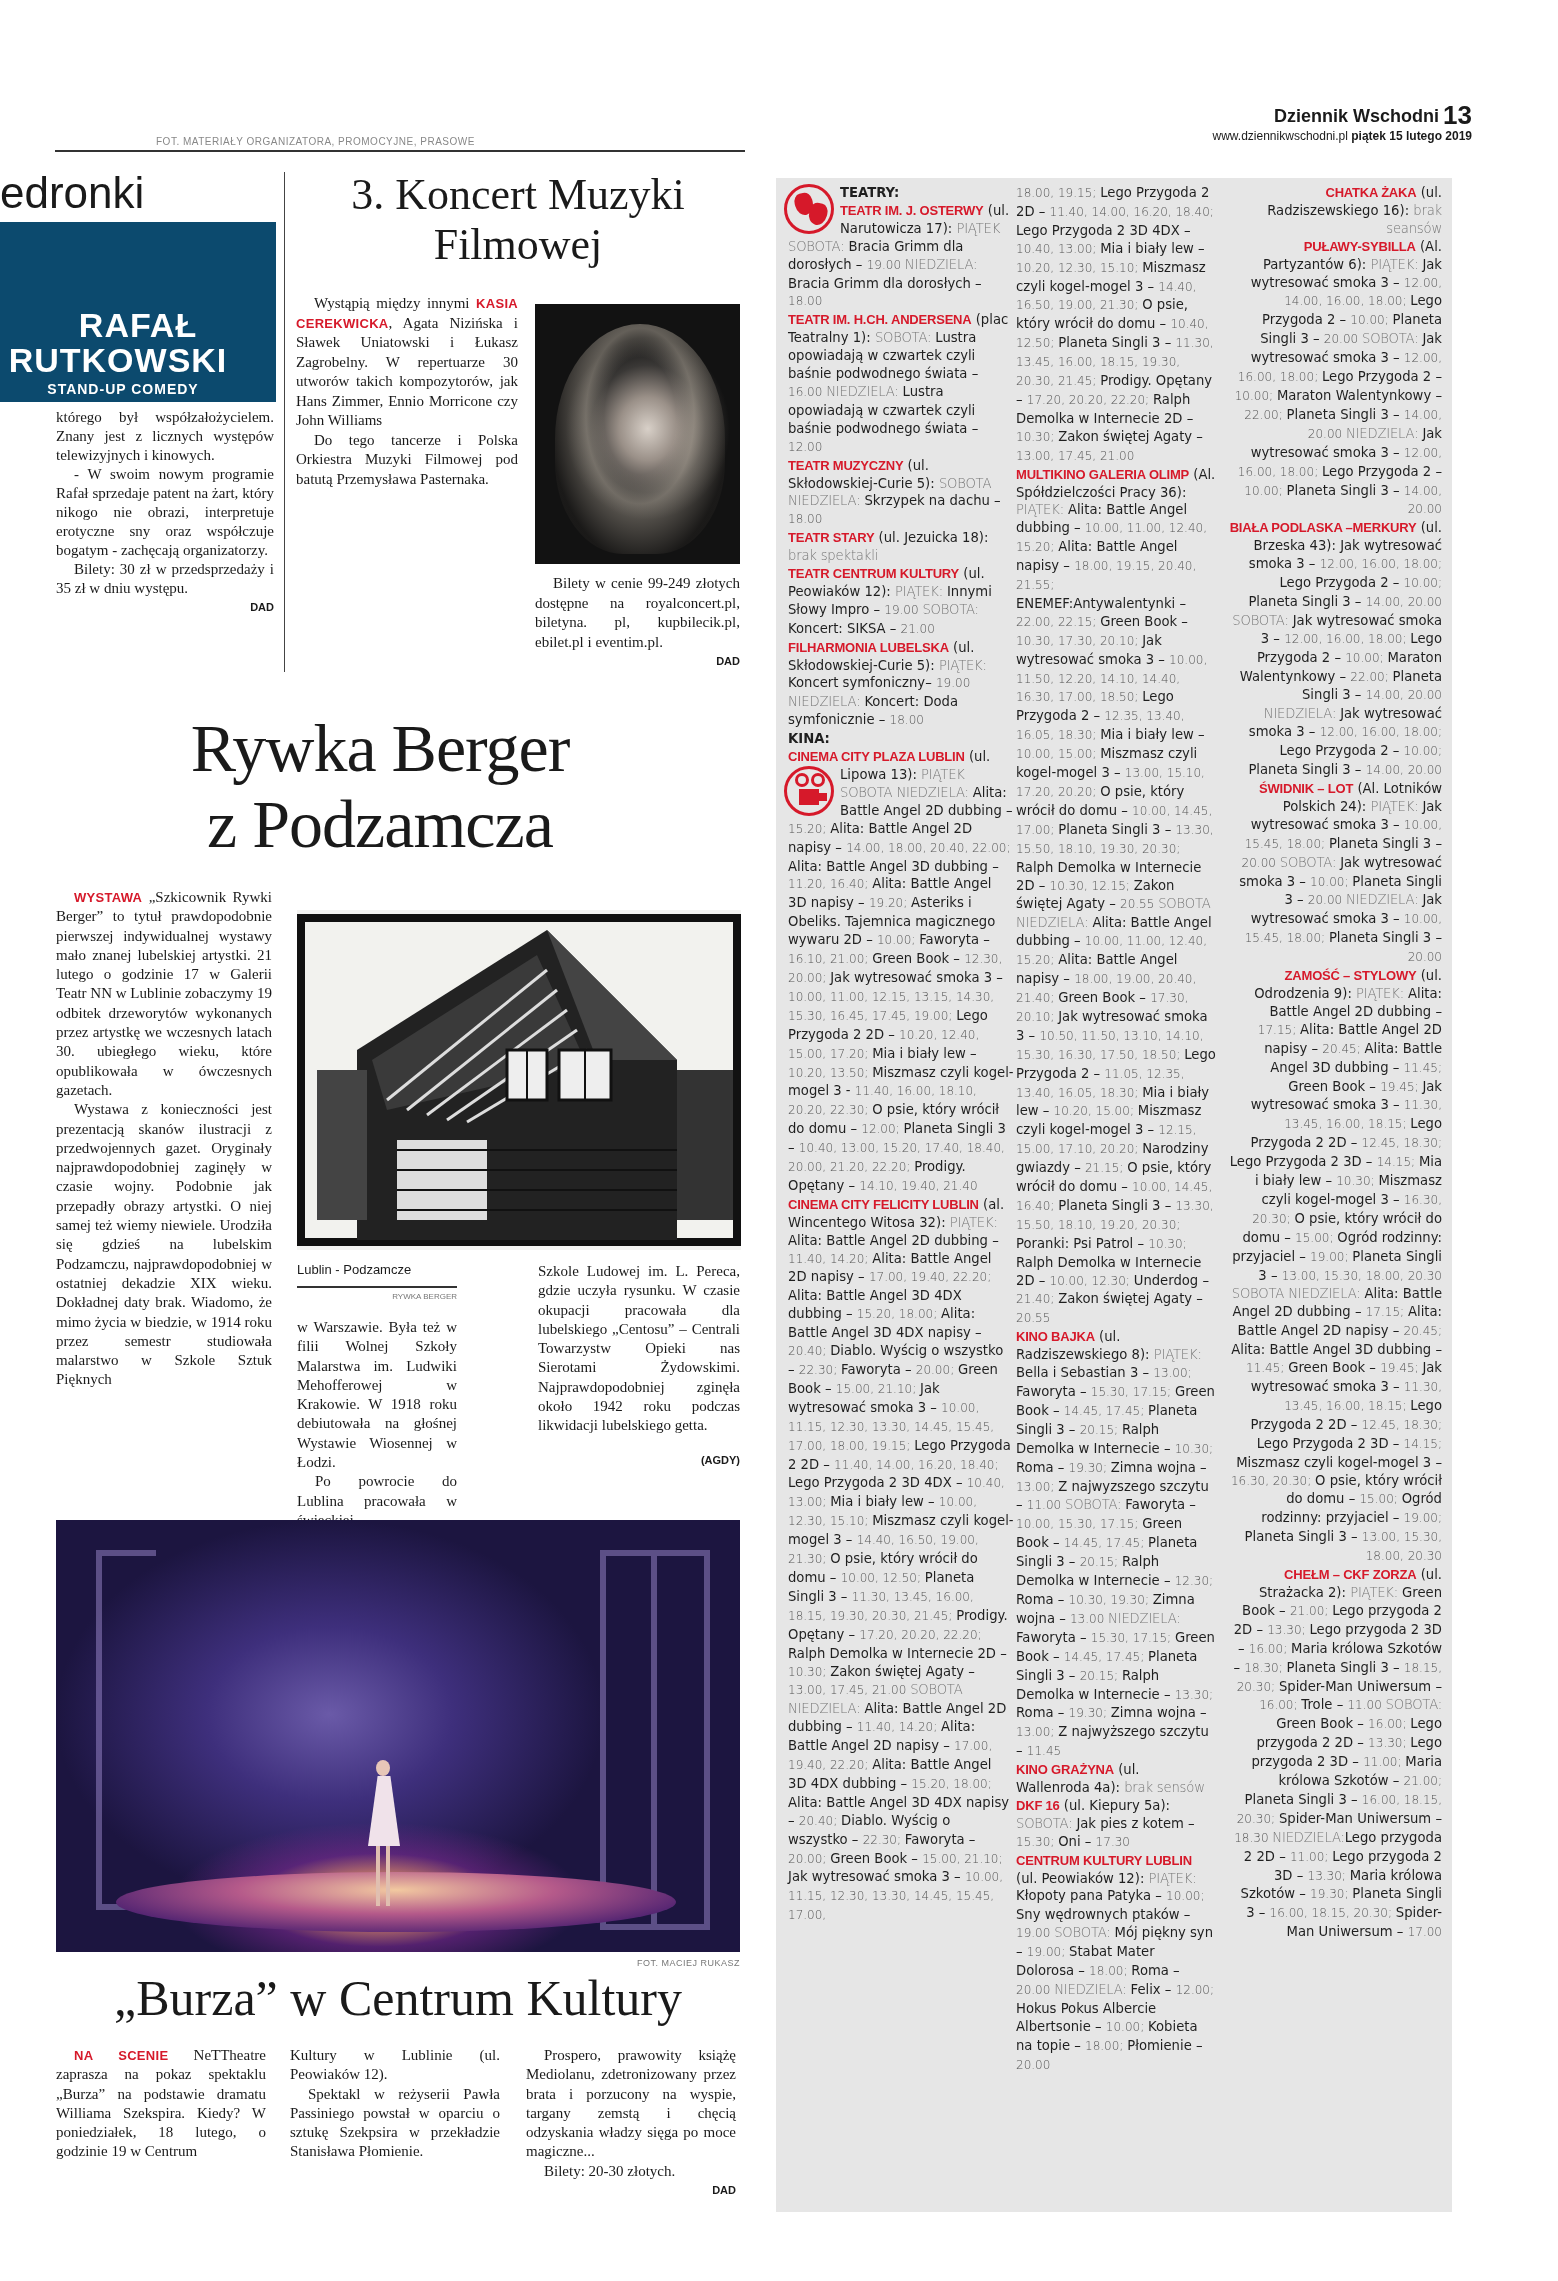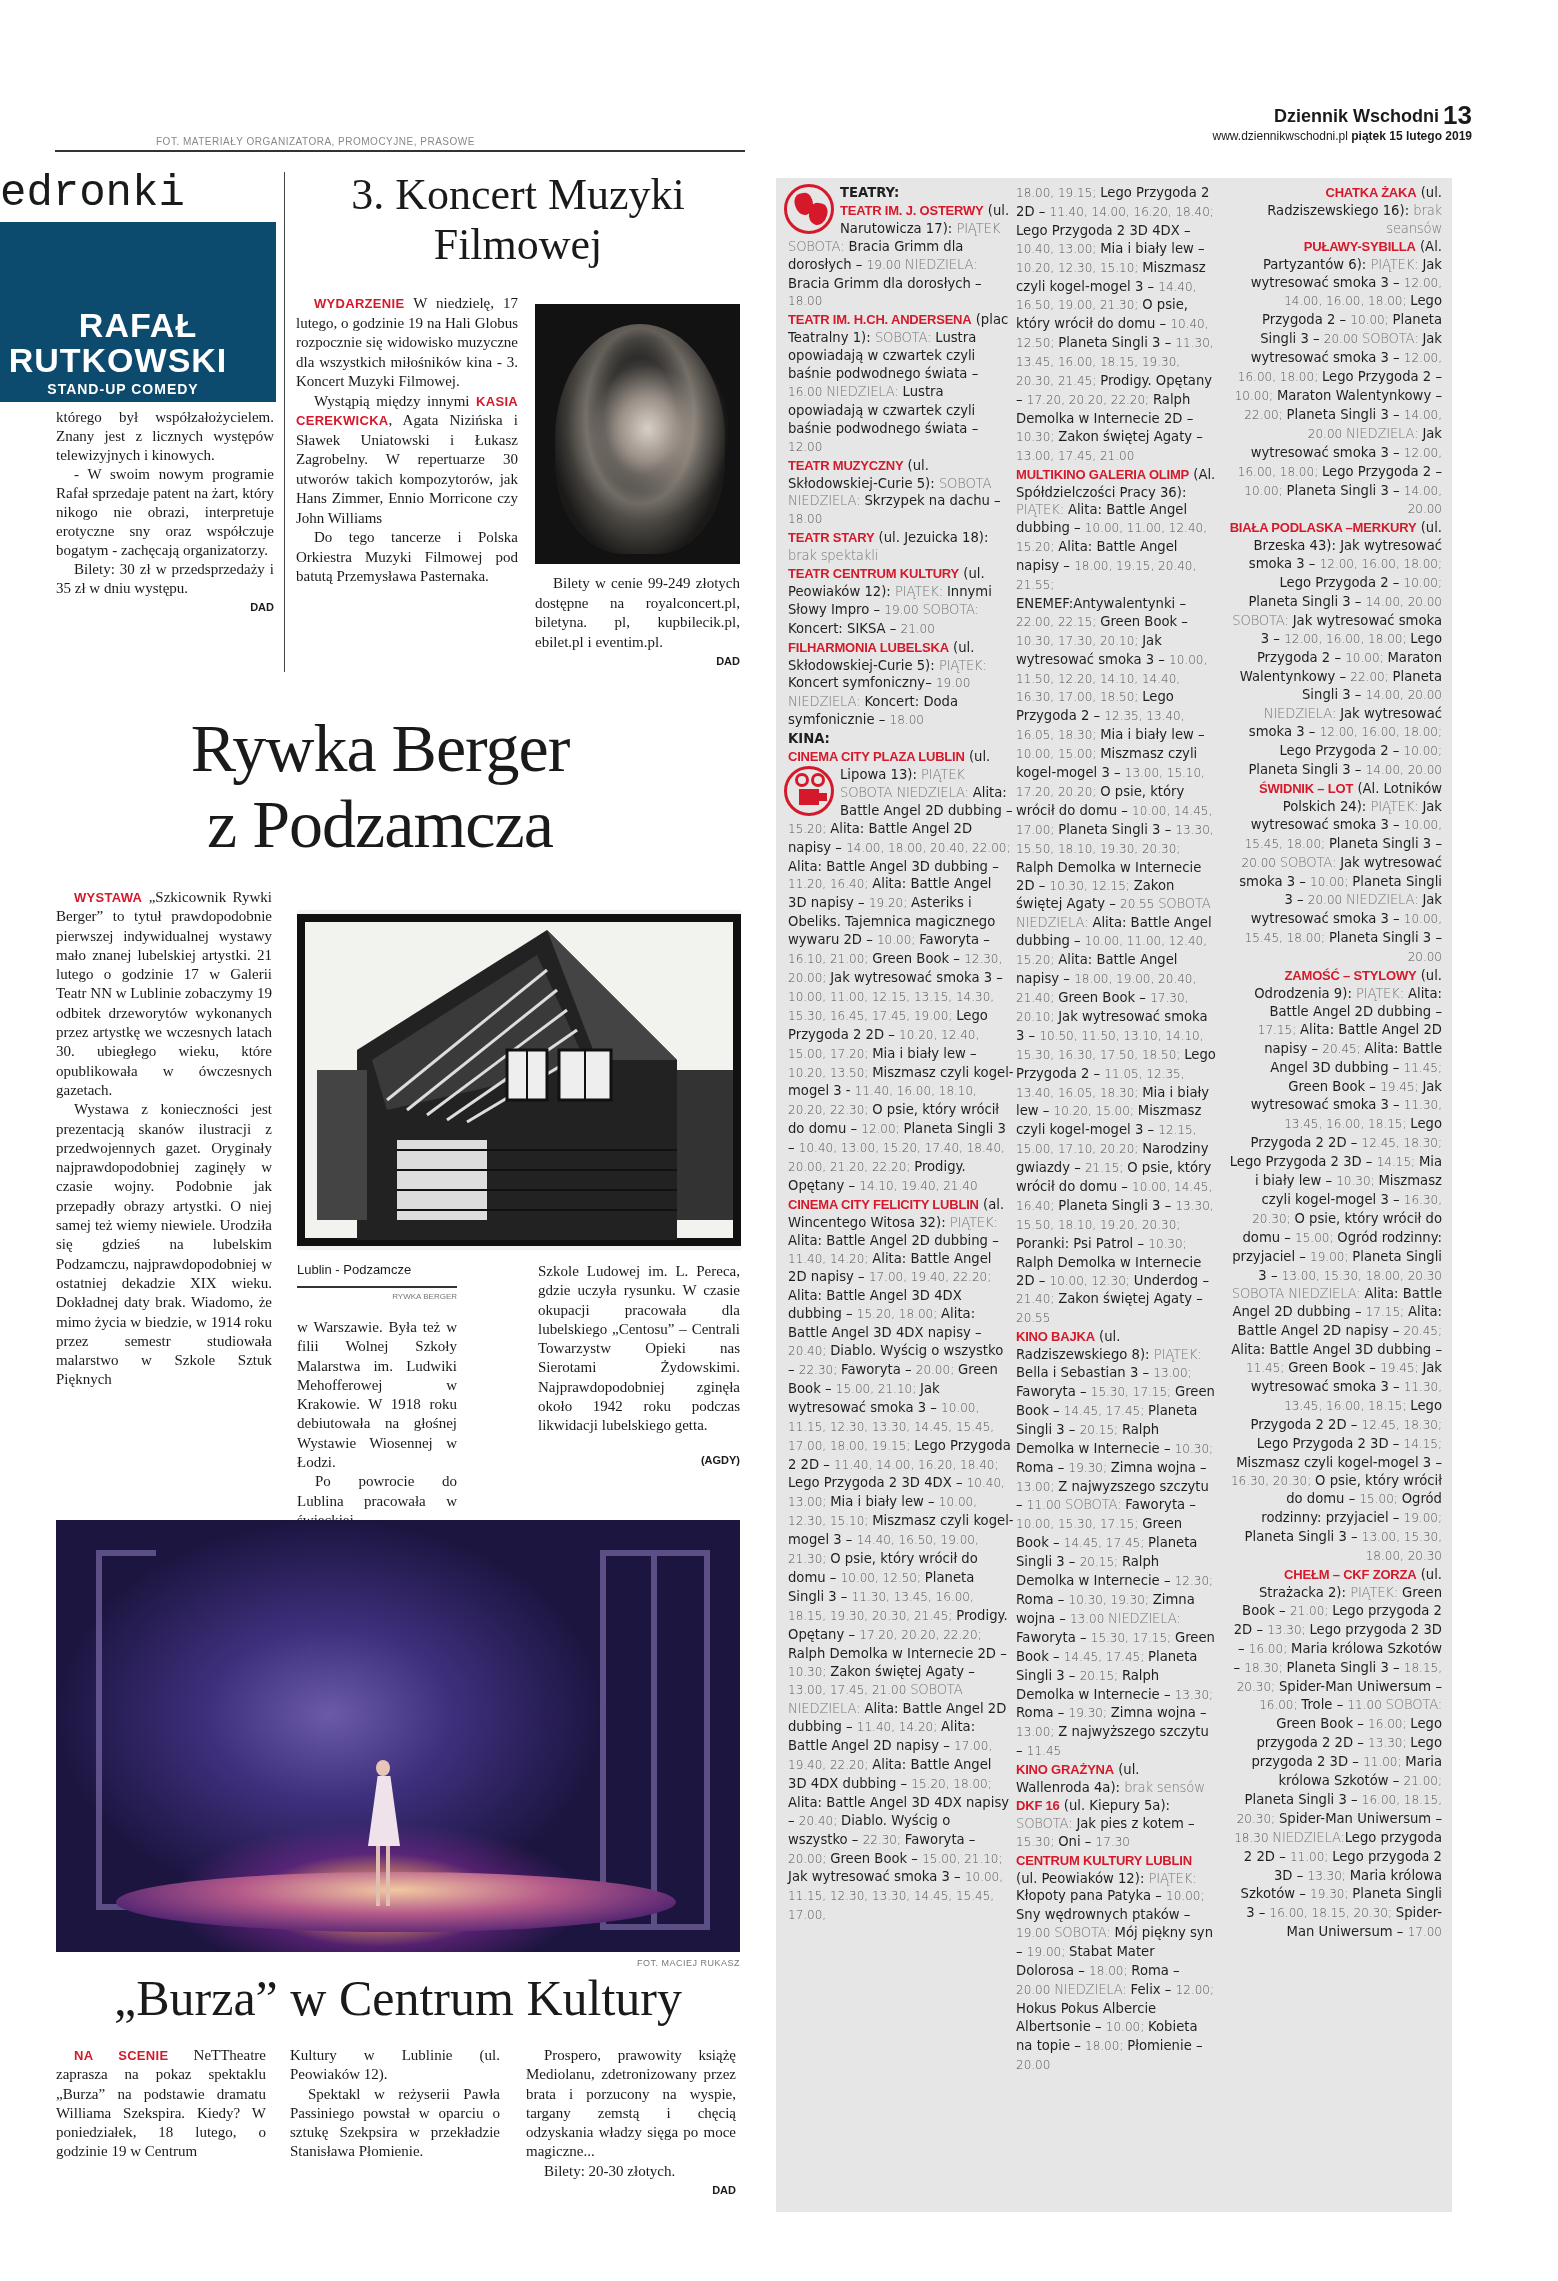--- a/index.html
+++ b/index.html
@@ -11,21 +11,21 @@
   
   .photo-credit-top { left: 150px; top: 136px; font-family: "Liberation Sans", sans-serif; font-size: 10px; letter-spacing: 0.5px; color: #888; padding-left: 6px; }
   .top-rule { left: 55px; top: 150px; width: 690px; height: 2px; background: #333; }
   .masthead { right: 86px; top: 104px; text-align: right; }
   .masthead .paper { font-family: Liberation Sans, sans-serif; font-weight: bold; font-size: 18px; margin-left: 24px; }
   .masthead .pageno { font-family: "Liberation Sans", sans-serif; font-weight: bold; font-size: 26px; line-height: 22px; margin-left: 4px; vertical-align: -2px; }
   .masthead .line2 { font-family: "Liberation Sans", sans-serif; font-size: 12px; margin-top: 2px; }
   .masthead .line2 b { font-weight: bold; }
 
   
-  .rr-title { left: 0; top: 168px; font-family: Liberation Mono, monospace; font-size: 44px; }
+  .rr-title { left: 0; top: 168px; font-family: Liberation Sans, sans-serif; font-size: 44px; }
   .rr-banner { left: 0; top: 222px; width: 276px; height: 180px; background: #0c4a6e; color: #fff; text-align: center; overflow: hidden; }
   .rr-banner .n1 { font-family: "Liberation Sans", sans-serif; font-weight: 900; font-size: 34px; margin-top: 84px; letter-spacing: 1px; }
   .rr-banner .n2 { font-family: "Liberation Sans", sans-serif; font-weight: 900; font-size: 34px; line-height: 30px; margin-left: -40px; letter-spacing: 1px; }
   .rr-banner .n3 { font-family: "Liberation Sans", sans-serif; font-weight: bold; font-size: 14px; margin-top: 6px; letter-spacing: 1px; margin-left: -30px; }
   .rr-body { left: 56px; top: 408px; width: 218px; font-family: "Liberation Serif", serif; font-size: 15px; line-height: 19px; text-align: justify; }
   .rr-body p { text-indent: 18px; }
   .rr-body p.first { text-indent: 0; }
   .sign { font-family: "Liberation Sans", sans-serif; font-weight: bold; font-size: 11px; text-align: right; }
   .vrule { left: 284px; top: 172px; width: 1px; height: 500px; background: #444; }
 
@@ -111,21 +111,20 @@
 <div class="abs rr-body">
   <p class="first">którego był współzałożycielem. Znany jest z licznych występów telewizyjnych i kinowych.</p>
   <p>- W swoim nowym programie Rafał sprzedaje patent na żart, który nikogo nie obrazi, interpretuje erotyczne sny oraz współczuje bogatym - zachęcają organizatorzy.</p>
   <p>Bilety: 30 zł w przedsprzedaży i 35 zł w dniu występu.</p>
   <div class="sign">DAD</div>
 </div>
 <div class="abs vrule"></div>
 
 <div class="abs kmf-title">3. Koncert Muzyki Filmowej</div>
 <div class="abs kmf-body">
-  <p><span class="lead">WYDARZENIE</span><span> W niedzielę, 17 lutego, o godzinie 19 na Hali Globus rozpocznie się widowisko muzyczne dla wszystkich miłośników kina - 3. Koncert Muzyki Filmowej.</span></p>
   <p><span>Wystąpią między innymi </span><span class="lead">KASIA CEREKWICKA</span><span>, Agata Nizińska i Sławek Uniatowski i Łukasz Zagrobelny. W repertuarze 30 utworów takich kompozytorów, jak Hans Zimmer, Ennio Morricone czy John Williams</span></p>
   <p>Do tego tancerze i Polska Orkiestra Muzyki Filmowej pod batutą Przemysława Pasternaka.</p>
 </div>
 <div class="abs kmf-photo">
     <div class="hair"></div>
   </div>
 <div class="abs kmf-tickets">
   <p>Bilety w cenie 99-249 złotych dostępne na royalconcert.pl, biletyna. pl, kupbilecik.pl, ebilet.pl i eventim.pl.</p>
   <div class="sign">DAD</div>
 </div>

